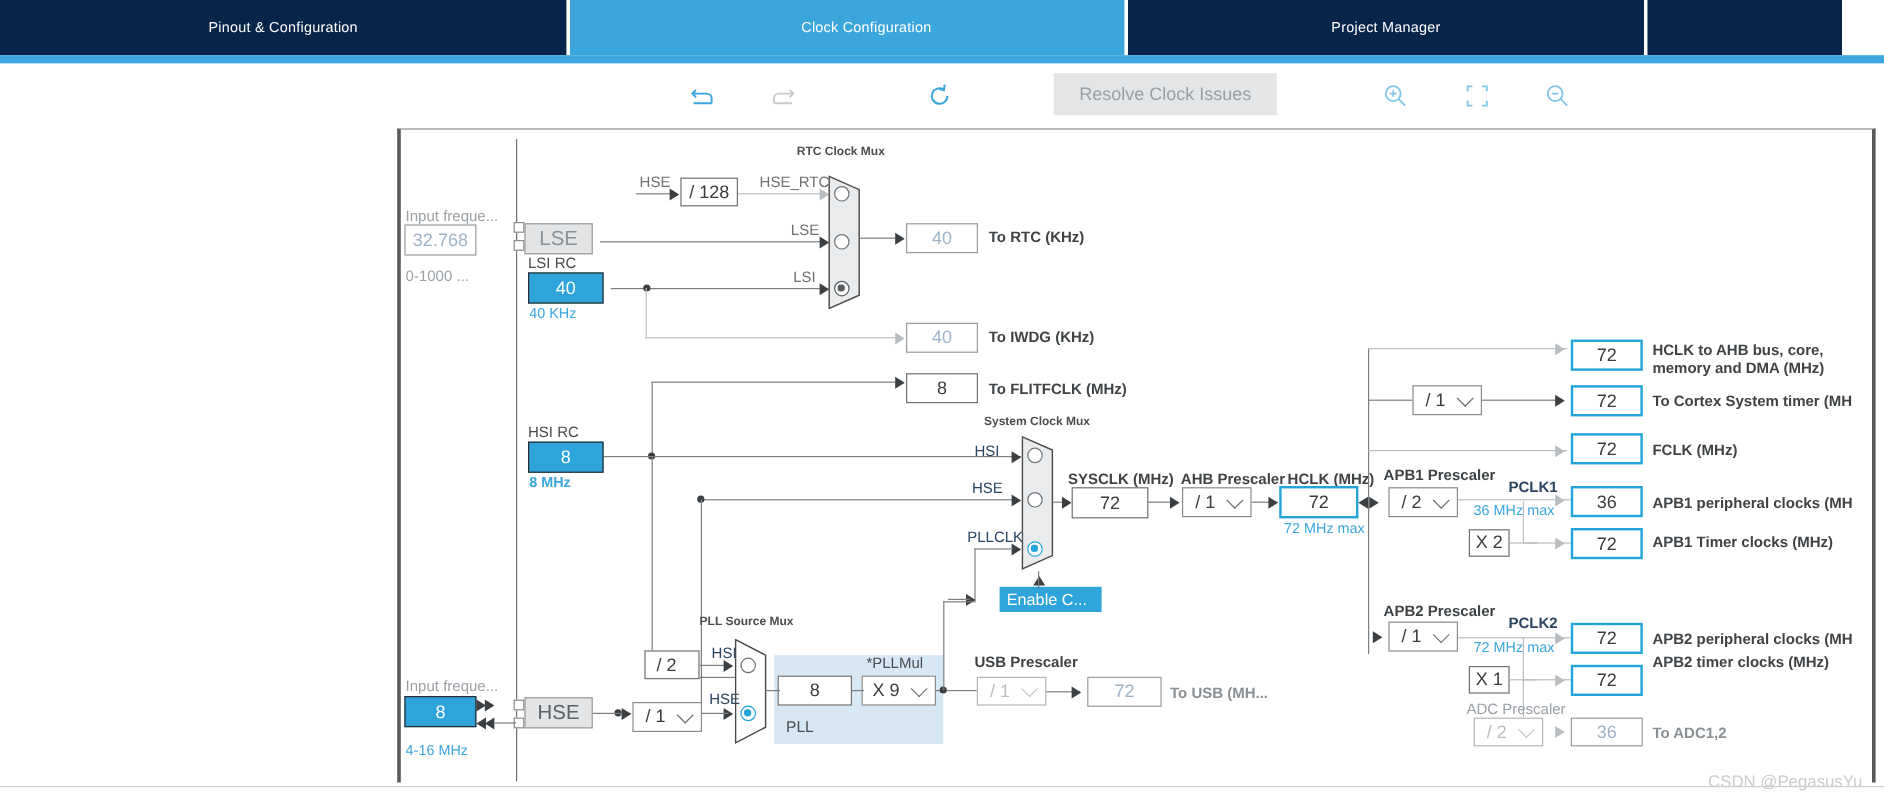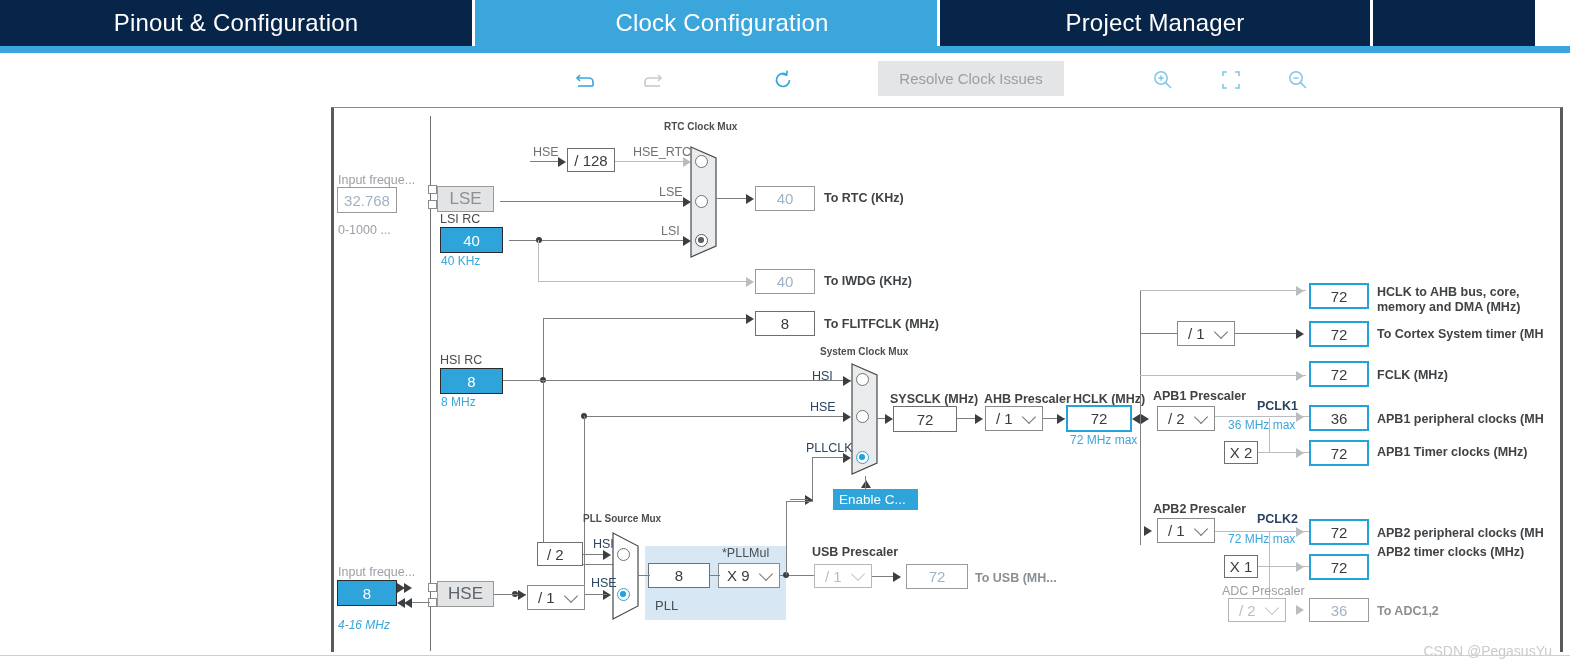--- a/index.html
+++ b/index.html
@@ -15,21 +15,21 @@
   #tabbar{
     position:absolute;left:0;top:0;width:1570px;height:46px;
     background:#ffffff;
     display:flex;
   }
   .tab{
     height:46px;
     box-sizing:border-box;
     display:flex;align-items:center;justify-content:center;
     color:#ffffff;
-    font-size:24px;
+    font-size:12px;
     letter-spacing:.2px;
     border-right:3px solid #ffffff;
     background:#072449;
     cursor:pointer;
     user-select:none;
   }
   .tab.active{ background:#3BA6DC;padding-left:32px; }
   #tab0{width:475px;}
   #tab1{width:465px;}
   #tab2{width:433px;}
@@ -289,25 +289,25 @@
 <div class="w wh" style="left:437px;top:189px;width:10px;"></div>
 <div class="w wh" style="left:437px;top:204px;width:10px;"></div>
 <div class="vbox lse" style="left:437px;top:186px;width:57px;height:26px;">LSE</div>
 
 <div class="lbl" style="left:440px;top:212px;">LSI RC</div>
 <div class="vbox sel" style="left:440px;top:227px;width:63px;height:26px;">40</div>
 <div class="lbl blue" style="left:441px;top:254px;">40 KHz</div>
 
 <div class="lbl" style="left:440px;top:353px;">HSI RC</div>
 <div class="vbox sel" style="left:440px;top:368px;width:63px;height:26px;">8</div>
-<div class="lbl blue" style="left:441px;top:395px;">8 MHz</div>
+<div class="lbl blue" style="left:441px;top:395px;font-weight:bold;">8 MHz</div>
 
 <div class="lbl grey" style="left:338px;top:565px;">Input freque...</div>
 <div class="vbox sel" style="left:337px;top:580px;width:60px;height:26px;">8</div>
-<div class="lbl blue" style="left:338px;top:618px;font-style:italic;">4-16 MHz</div>
+<div class="lbl blue" style="left:338px;top:618px;">4-16 MHz</div>
 
 <div class="arrow" style="left:397px;top:583px;"></div>
 <div class="arrow" style="left:404px;top:583px;"></div>
 <div class="arrow l" style="left:397px;top:598px;"></div>
 <div class="arrow l" style="left:404px;top:598px;"></div>
 <div class="pin" style="left:428px;top:583px;"></div>
 <div class="pin" style="left:428px;top:598px;"></div>
 <div class="w wh" style="left:412px;top:602px;width:18px;"></div>
 <div class="w wh" style="left:437px;top:587px;width:10px;"></div>
 <div class="vbox hse" style="left:437px;top:581px;width:57px;height:26px;">HSE</div>

